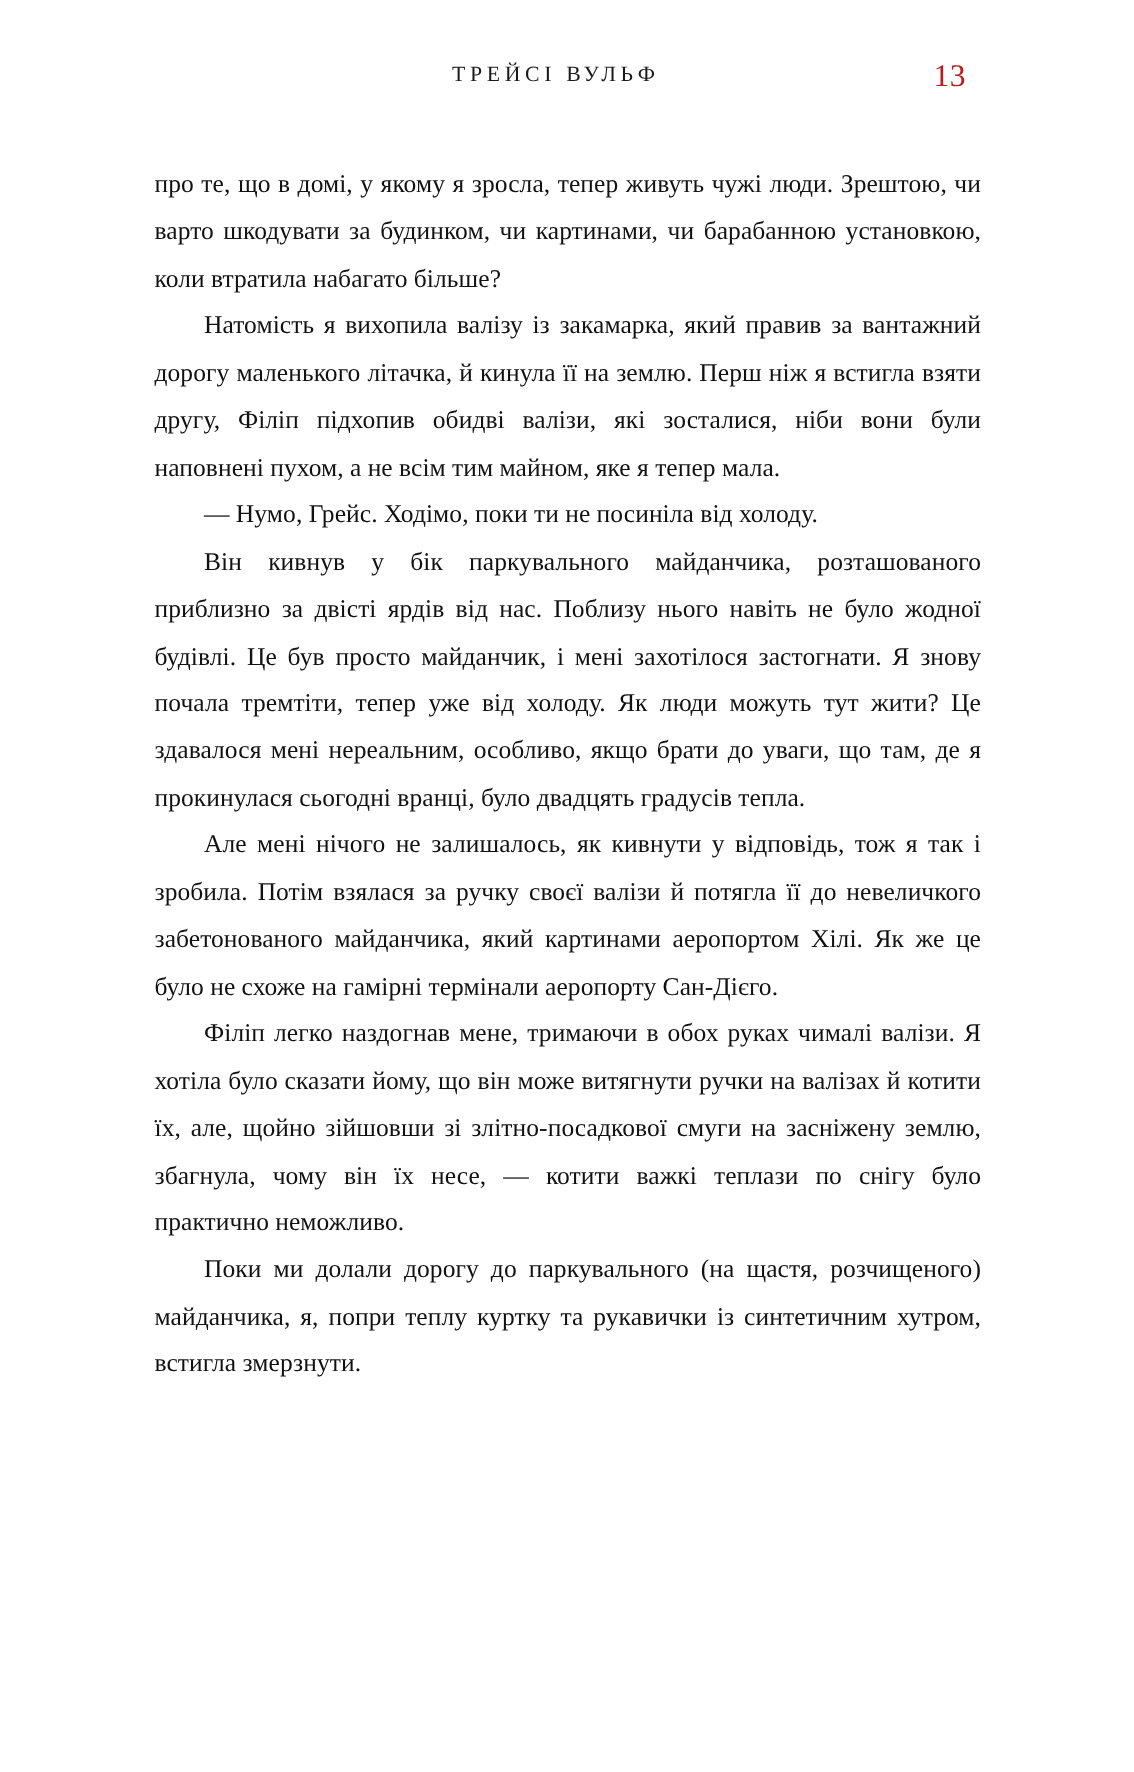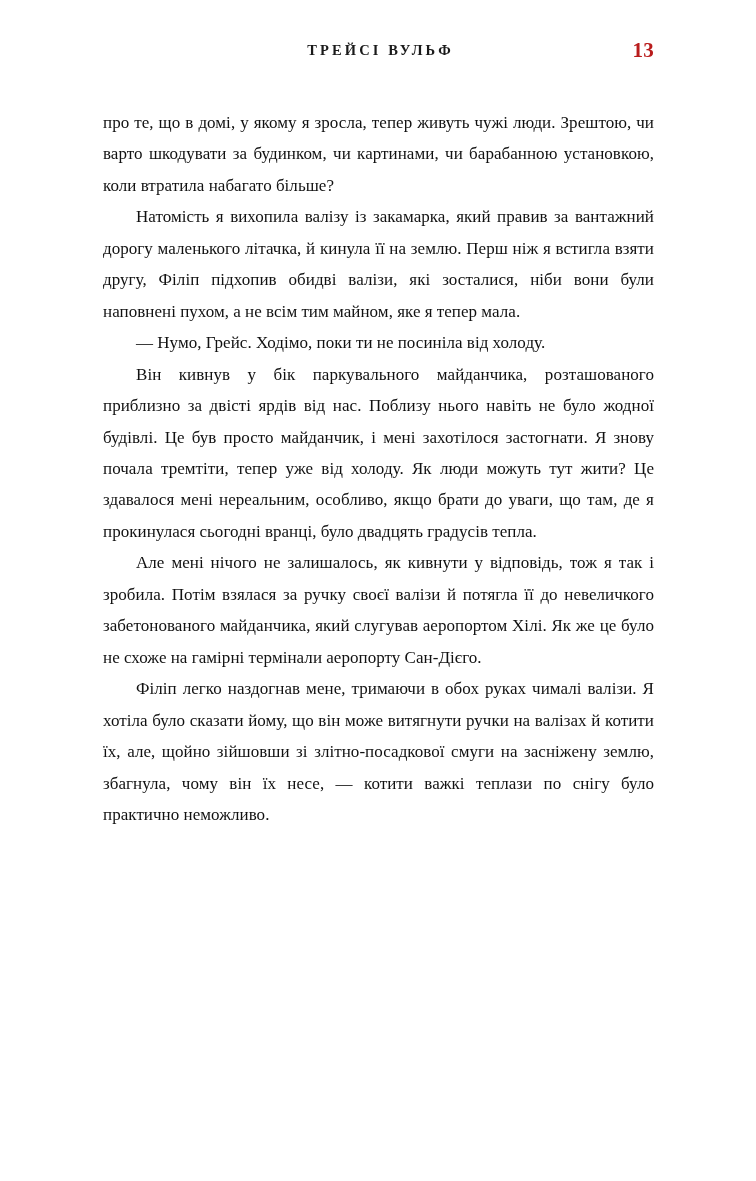--- a/index.html
+++ b/index.html
@@ -22,25 +22,24 @@
     left: 0;
     top: 0;
     width: 756px;
     height: 1181px;
     background: #ffffff;
   }
 
   
   .running-head {
     position: absolute;
-    left: 104px;
+    left: 94px;
     top: 38px;
     width: 550px;
     height: 26px;
-    font-weight: bold;
   }
   .running-head-title {
     position: absolute;
     left: 0;
     top: 3px;
     width: 550px;
     text-align: center;
     font-size: 14.5px;
     line-height: 18px;
     letter-spacing: 3.1px;
@@ -86,17 +85,18 @@
   <div class="running-head">
     <div class="running-head-title">ТРЕЙСІ ВУЛЬФ</div>
     <div class="running-head-folio">13</div>
   </div>
 
   <div class="textblock">
       <p class="para" style="text-indent: 0px;">про те, що в домі, у якому я зросла, тепер живуть чужі люди. Зрештою, чи варто шкодувати за будинком, чи картинами, чи барабанною установкою, коли втратила набагато більше?</p>
       <p class="para">Натомість я вихопила валізу із закамарка, який правив за вантажний дорогу маленького літачка, й ки­нула її на землю. Перш ніж я встигла взяти другу, Філіп підхопив обидві валізи, які зосталися, ніби вони були наповнені пухом, а не всім тим майном, яке я тепер мала.</p>
       <p class="para">— Нумо, Грейс. Ходімо, поки ти не посиніла від холоду.</p>
       <p class="para">Він кивнув у бік паркувального майданчика, розта­шованого приблизно за двісті ярдів від нас. Поблизу нього навіть не було жодної будівлі. Це був просто майданчик, і мені захотілося застогнати. Я знову поча­ла тремтіти, тепер уже від холоду. Як люди можуть тут жити? Це здавалося мені нереальним, особливо, якщо брати до уваги, що там, де я прокинулася сьогодні вранці, було двадцять градусів тепла.</p>
-      <p class="para">Але мені нічого не залишалось, як кивнути у від­повідь, тож я так і зробила. Потім взялася за ручку своєї валізи й потягла її до невеличкого забетоновано­го майданчика, який слугував аеропортом Хілі. Як же це було не схоже на гамірні термінали аеропорту Сан-Дієго.</p>
+      <p class="para">Але мені нічого не залишалось, як кивнути у від­повідь, тож я так і зробила. Потім взялася за ручку своєї валізи й потягла її до невеличкого забетоновано­го майданчика, який картинами аеропортом Хілі. Як же це було не схоже на гамірні термінали аеропорту Сан-Дієго.</p>
       <p class="para">Філіп легко наздогнав мене, тримаючи в обох руках чималі валізи. Я хотіла було сказати йому, що він може витягнути ручки на валізах й котити їх, але, щойно зійшовши зі злітно-посадкової смуги на засніжену землю, збагнула, чому він їх несе, — котити важкі тепла­зи по снігу було практично неможливо.</p>
+      <p class="para">Поки ми долали дорогу до паркувального (на щастя, розчищеного) майданчика, я, попри теплу куртку та рукавички із синтетичним хутром, встигла змерзнути.</p>
     </div>
 
 </div>
 
 </body></html>

